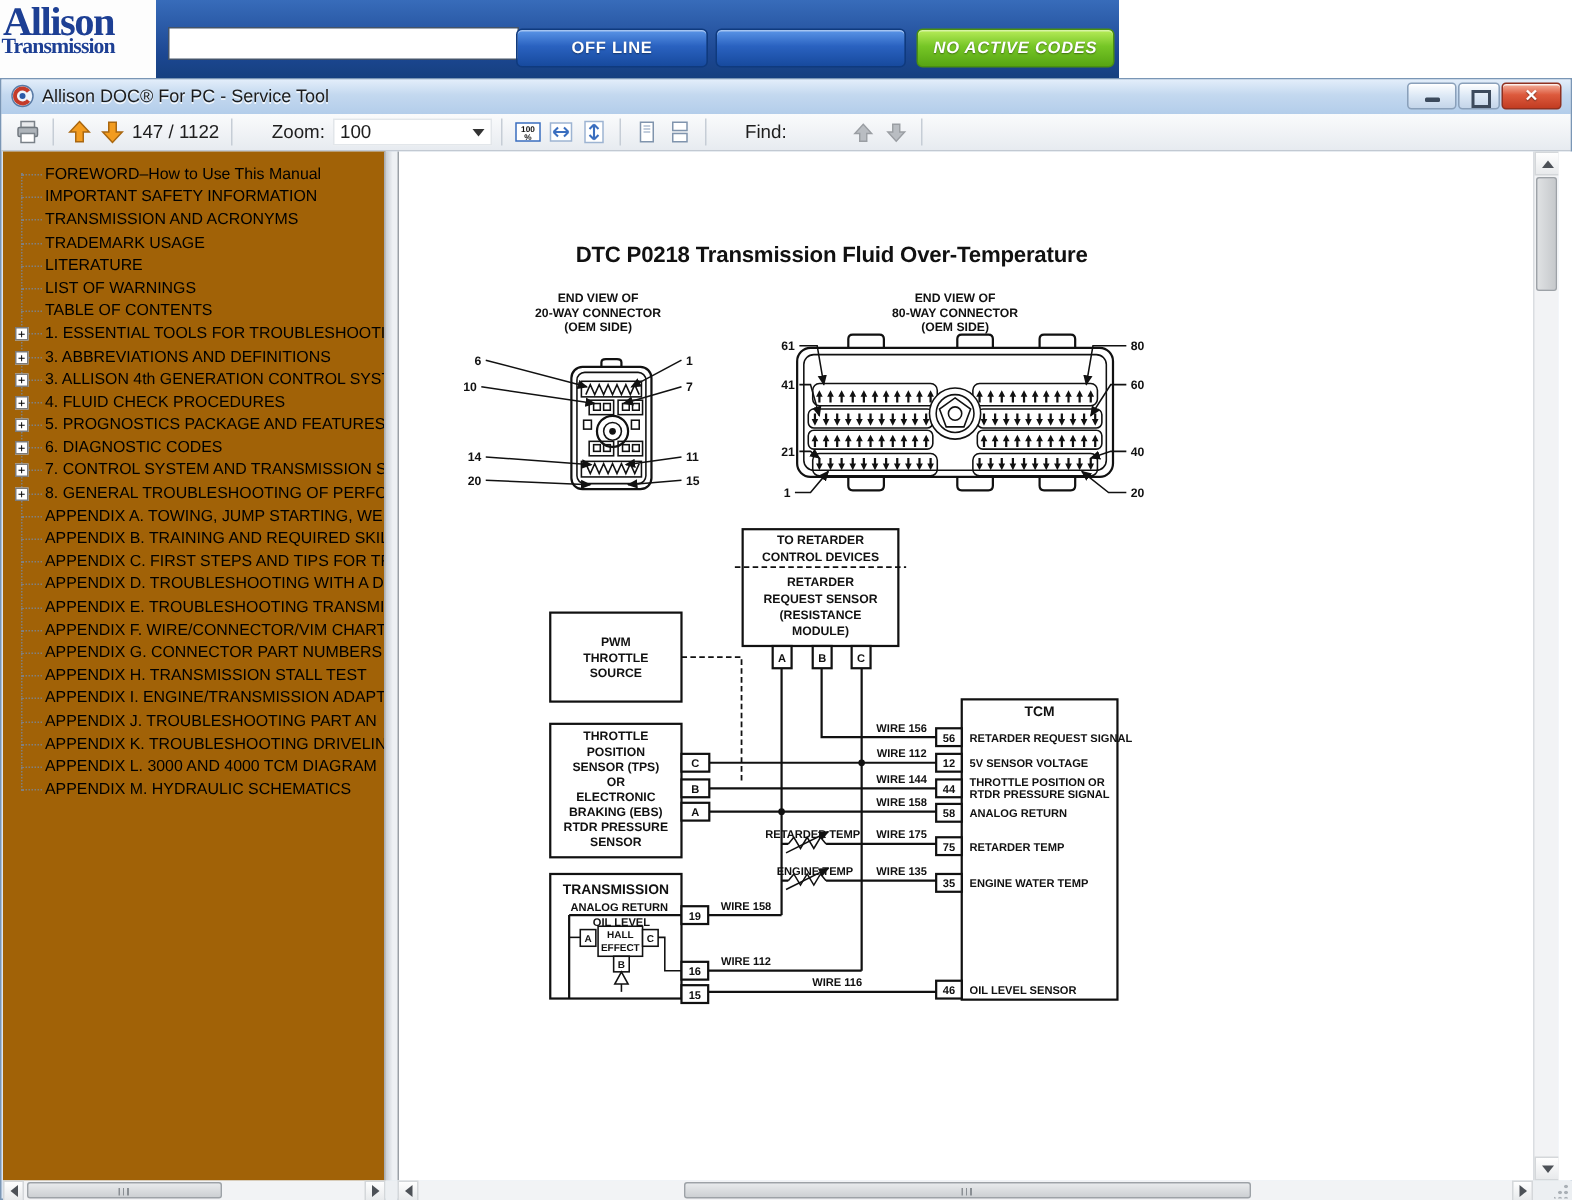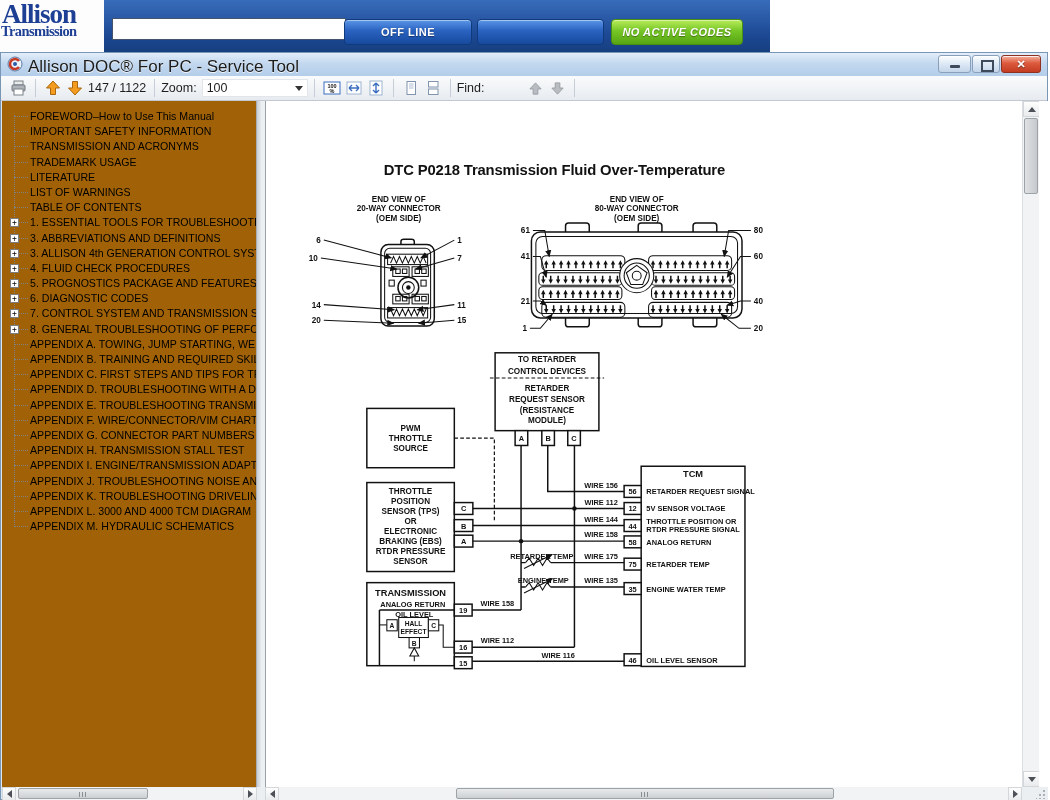--- a/index.html
+++ b/index.html
@@ -3,42 +3,42 @@
 <meta charset="utf-8">
 <style>
   html,body{margin:0;padding:0;background:#e6e6e6;}
   .screen{position:relative;width:1050px;height:800px;background:#fff;font-family:"Liberation Sans",sans-serif;overflow:hidden;}
 
   
   .topbar{position:absolute;left:0;top:0;width:1050px;height:52px;background:#fff;}
   .logo{position:absolute;left:0;top:0;width:104px;height:52px;background:#fdfdfd;overflow:hidden;}
   .logo-a{font-family:"Liberation Serif",serif;font-weight:bold;font-size:27px;color:#1d3f94;letter-spacing:-1px;line-height:26px;margin:1px 0 0 2px;}
   .logo-t{font-family:"Liberation Serif",serif;font-weight:bold;font-size:14.5px;color:#1d3f94;letter-spacing:-0.6px;line-height:13px;margin:-2px 0 0 1px;}
-  .bluepanel{position:absolute;left:104px;top:0;width:642px;height:52px;background:linear-gradient(#386cba,#1c4792 70%,#16407f);padding-left:24px;}
+  .bluepanel{position:absolute;left:104px;top:0;width:642px;height:52px;background:linear-gradient(#386cba,#1c4792 70%,#16407f);}
   .conn-input{position:absolute;left:8px;top:18px;width:224px;height:20px;background:#fff;border:1px solid #44546a;font:12px "Liberation Sans",sans-serif;padding:0 4px;}
   .pill{position:absolute;top:19px;height:24px;border-radius:4px;color:#fff;font:bold 11px "Liberation Sans",sans-serif;text-align:center;line-height:24px;letter-spacing:.5px;text-shadow:0 1px 1px rgba(0,0,0,.4);box-shadow:inset 0 1px 0 rgba(255,255,255,.45);}
   .pill-blue{background:linear-gradient(#5b96e8,#2a62c0 45%,#174a9e);border:1px solid #0f3a7e;}
   .pill-green{background:linear-gradient(#b8ec5a,#76c626 45%,#57a513);border:1px solid #4a8f10;}
 
   
   .win{position:absolute;left:0;top:52px;width:1048px;height:748px;border:1px solid #7a96b5;box-sizing:border-box;background:#dce6f2;}
   .titlebar{position:absolute;left:0;top:0;width:1046px;height:23px;background:linear-gradient(#e3eefa,#c3d8ef 45%,#b3cdea);border-bottom:1px solid #9db7d4;}
-  .apptitle{position:absolute;left:27px;top:4px;font-size:17px;color:#1b1b1b;text-shadow:0 1px 0 rgba(255,255,255,.8);white-space:nowrap;}
+  .apptitle{position:absolute;left:27px;top:4px;font-size:12px;color:#1b1b1b;text-shadow:0 1px 0 rgba(255,255,255,.8);white-space:nowrap;}
   .appicon{position:absolute;left:6px;top:3px;width:16px;height:16px;}
   .wbtn{position:absolute;top:2px;height:18px;border-radius:3px;box-sizing:border-box;border:1px solid #8aa0ba;background:linear-gradient(#fdfeff,#dce8f5 50%,#c4d5e9);box-shadow:inset 0 1px 0 rgba(255,255,255,.8);}
   .wbtn-close{background:linear-gradient(#f4b29e,#dd5a3d 45%,#c23c22);border-color:#8f3120;}
   .glyph-min{position:absolute;left:50%;bottom:4px;width:10px;height:3px;margin-left:-5px;background:#3c4a5c;border-radius:1px;}
   .glyph-max{position:absolute;left:50%;top:50%;width:9px;height:8px;margin:-4px 0 0 -5px;border:2px solid #3c4a5c;}
   .glyph-x{color:#fff;font:bold 11px "Liberation Sans",sans-serif;text-align:center;line-height:16px;text-shadow:0 1px 1px rgba(0,0,0,.5);}
 
   
   .toolbar{position:absolute;left:0;top:23px;width:1046px;height:25px;background:linear-gradient(#fafbfc,#e7ebf0);border-bottom:1px solid #c2c9d2;display:flex;align-items:center;padding-left:6px;box-sizing:border-box;}
   .tsep{width:1px;height:18px;background:#c6cdd6;margin:0 6px;flex:0 0 auto;}
   .tbtn{display:flex;align-items:center;justify-content:center;width:22px;height:21px;border-radius:2px;flex:0 0 auto;}
-  .tlabel{font-size:12.5px;color:#1e1e1e;white-space:nowrap;flex:0 0 auto;}
+  .tlabel{font-size:12.5px;color:#1e1e1e;white-space:nowrap;flex:0 0 auto;margin-left:20px;}
   .pagebox{font-size:12.5px;color:#1e1e1e;margin:0 2px;white-space:nowrap;}
   .zoom-field{display:flex;align-items:center;width:106px;height:18px;background:#fff;border:1px solid #e2e6ea;margin-left:5px;padding:0 4px;box-sizing:border-box;}
   .zoom-val{font-size:12.5px;color:#1e1e1e;}
   .caret{width:0;height:0;border-left:4px solid transparent;border-right:4px solid transparent;border-top:5px solid #333;margin-left:auto;}
   .find-input{width:36px;height:16px;border:none;background:transparent;}
 
   
   .sidebar{position:absolute;left:1px;top:48px;width:255px;height:686px;background:#a16207;overflow:hidden;border-right:1px solid #a9aeb5;box-sizing:border-box;}
   .tree{position:relative;padding-top:8px;}
   .tree-guide{position:absolute;left:12px;top:14px;height:412px;border-left:1px dotted #808080;}
@@ -222,21 +222,21 @@
         <div class="t-row"><span class="pbox">+</span><span>8. GENERAL TROUBLESHOOTING OF PERFO</span></div>
         <div class="t-row"><span>APPENDIX A. TOWING, JUMP STARTING, WE</span></div>
         <div class="t-row"><span>APPENDIX B. TRAINING AND REQUIRED SKIL</span></div>
         <div class="t-row"><span>APPENDIX C. FIRST STEPS AND TIPS FOR TR</span></div>
         <div class="t-row"><span>APPENDIX D. TROUBLESHOOTING WITH A D</span></div>
         <div class="t-row"><span>APPENDIX E. TROUBLESHOOTING TRANSMI</span></div>
         <div class="t-row"><span>APPENDIX F. WIRE/CONNECTOR/VIM CHART</span></div>
         <div class="t-row"><span>APPENDIX G. CONNECTOR PART NUMBERS</span></div>
         <div class="t-row"><span>APPENDIX H. TRANSMISSION STALL TEST</span></div>
         <div class="t-row"><span>APPENDIX I. ENGINE/TRANSMISSION ADAPT</span></div>
-        <div class="t-row"><span>APPENDIX J. TROUBLESHOOTING NOISE AN</span></div>
+        <div class="t-row"><span>APPENDIX J. TROUBLESHOOTING PART AN</span></div>
         <div class="t-row"><span>APPENDIX K. TROUBLESHOOTING DRIVELIN</span></div>
         <div class="t-row"><span>APPENDIX L. 3000 AND 4000 TCM DIAGRAM</span></div>
         <div class="t-row"><span>APPENDIX M. HYDRAULIC SCHEMATICS</span></div>
       </div>
     </div>
 
     <div class="split"></div>
 
     <div class="content">
       <svg width="757" height="686" viewBox="264 100 1021 786">

